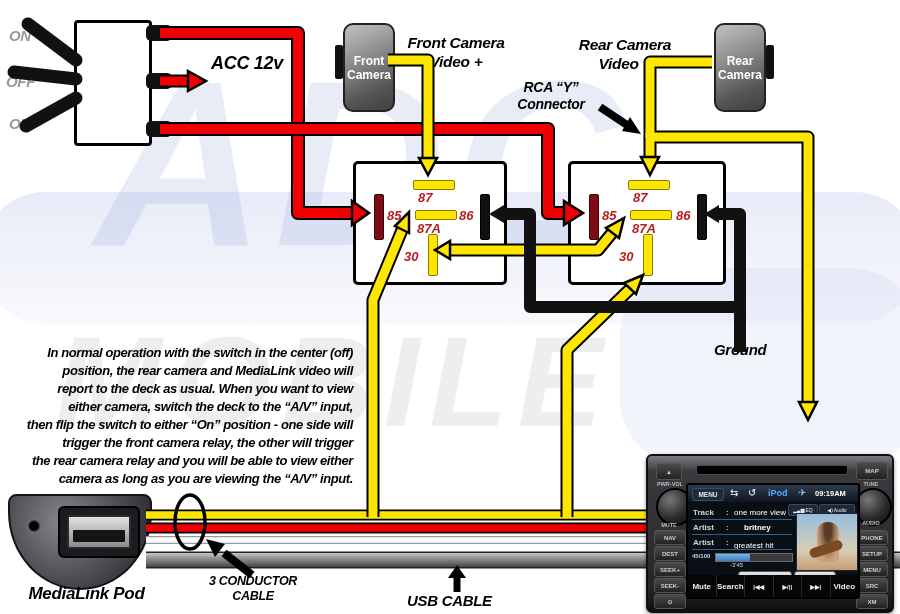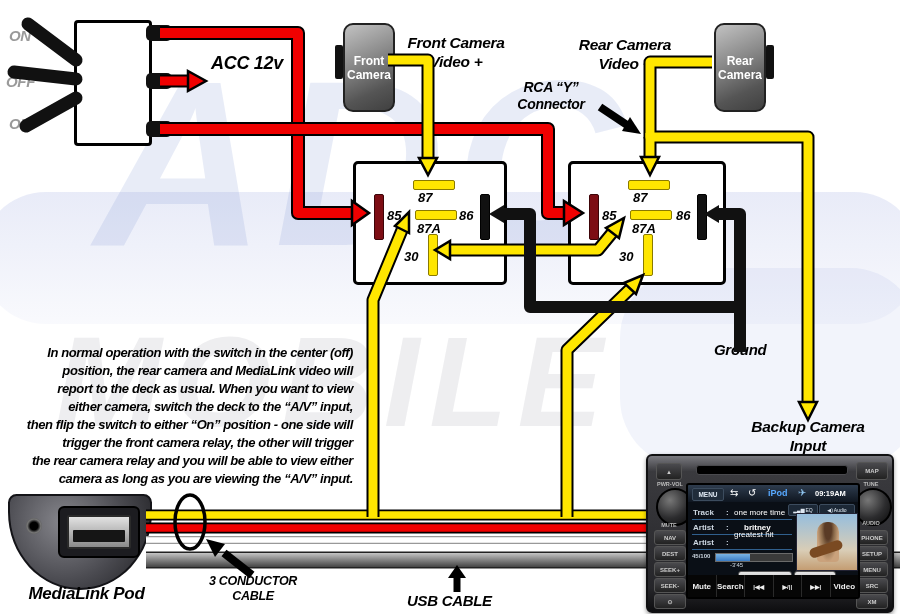--- a/index.html
+++ b/index.html
@@ -9,21 +9,21 @@
   .lbl{position:absolute;font-family:"Liberation Sans",sans-serif;font-weight:bold;font-style:italic;
        color:#000;white-space:pre-line;letter-spacing:-0.3px;text-align:right;}
   .gray{color:#9a9a9a;}
   .ctr{text-align:center;}
   
   .wm-band{position:absolute;border-radius:70px;}
   .wm-txt{position:absolute;font-weight:bold;font-style:italic;font-family:"Liberation Sans",sans-serif;
           letter-spacing:10px;white-space:nowrap;}
   
   .relay{position:absolute;width:148px;height:118px;background:#fff;border:3px solid #000;border-radius:5px;}
-  .pin-lbl{position:absolute;font-weight:bold;font-style:italic;font-size:13px;color:#000000;text-align:center;}
+  .pin-lbl{position:absolute;font-weight:bold;font-style:italic;font-size:13px;color:#b91c1c;text-align:center;}
   .bar{position:absolute;border-radius:2px;}
   .bar-y{background:#ffe600;border:1px solid #8a7a00;}
   .bar-r{background:#7d0d14;border:1px solid #3d0408;}
   .bar-k{background:#111;border:1px solid #000;}
   
   .camera{position:absolute;width:48px;height:85px;border-radius:10px;border:2px solid #222;
           background:linear-gradient(155deg,#c2c2c2,#8a8a8a 40%,#555 75%,#404040);
           color:#fff;font-weight:bold;font-size:12px;display:flex;align-items:center;justify-content:center;
           text-align:center;line-height:14px;}
   .cam-tab{position:absolute;width:8px;height:34px;background:#111;border-radius:2px;}
@@ -106,22 +106,20 @@
     <div class="pin-lbl" style="left:31px;top:44px;">85</div>
     <div class="bar bar-y" style="left:59px;top:46px;width:40px;height:8px;"></div>
     <div class="pin-lbl" style="left:61px;top:57px;">87A</div>
     <div class="pin-lbl" style="left:105px;top:44px;">86</div>
     <div class="bar bar-k" style="left:126px;top:30px;width:8px;height:44px;"></div>
     <div class="bar bar-y" style="left:72px;top:70px;width:8px;height:40px;"></div>
     <div class="pin-lbl" style="left:48px;top:85px;">30</div>
   </div>
 
   <div class="lbl" style="left:714px;top:341px;font-size:15px;">Ground</div>
-  <div class="lbl ctr" style="left:731px;top:417px;width:154px;font-size:15.5px;line-height:19px;">Backup Camera
-Input</div>
 
   <div class="lbl" style="left:8px;top:344px;width:345px;font-size:13px;line-height:18px;letter-spacing:-0.4px;">In normal operation with the switch in the center (off)
 position, the rear camera and MediaLink video will
 report to the deck as usual. When you want to view
 either camera, switch the deck to the “A/V” input,
 then flip the switch to either “On” position - one side will
 trigger the front camera relay, the other will trigger
 the rear camera relay and you will be able to view either
 camera as long as you are viewing the “A/V” input.</div>
 
@@ -292,31 +290,31 @@
         <span style="font-size:5px;margin-right:1px;">▂▄▆</span>
         <span>EQ</span>
       </div>
       <div class="scr-btn" style="left:131px;top:19px;width:34px;height:10px;font-size:5px;">
         <span style="font-size:5px;margin-right:1px;">◀)</span>
         <span>Audio</span>
       </div>
 
       <span class="abs row-lab" style="left:5px;top:23px;">Track</span>
       <span class="abs row-lab" style="left:38px;top:23px;">:</span>
-      <span class="abs row-val" style="left:46px;top:23px;">one more time</span>
+      <span class="abs row-val" style="left:46px;top:23px;">one more view</span>
       <div class="underline" style="left:4px;top:34px;width:100px;"></div>
 
       <span class="abs row-lab" style="left:5px;top:38px;">Artist</span>
       <span class="abs row-lab" style="left:38px;top:38px;">:</span>
       <span class="abs row-val" style="left:56px;top:38px;font-weight:bold;">britney</span>
       <div class="underline" style="left:4px;top:49px;width:100px;"></div>
 
       <span class="abs row-lab" style="left:5px;top:53px;">Artist</span>
       <span class="abs row-lab" style="left:38px;top:53px;">:</span>
-      <span class="abs row-val" style="left:46px;top:45px;">greatest hit</span>
+      <span class="abs row-val" style="left:46px;top:56px;">greatest hit</span>
       <div class="underline" style="left:4px;top:64px;width:100px;"></div>
 
       <span class="abs" style="left:4px;top:68px;color:#ccd6e0;font-size:6px;font-weight:bold;">45/100</span>
       <div class="abs" style="left:27px;top:68px;width:76px;height:7px;background:#3a3a3a;border:1px solid #6a6a6a;">
         <div style="width:45%;height:100%;background:linear-gradient(#7ab4e4,#3a7cc4);"></div>
       </div>
       <span class="abs" style="left:42px;top:77px;color:#ccd6e0;font-size:6px;">-3'45</span>
 
       <div class="abs" style="left:50px;top:86px;width:52px;height:15px;background:linear-gradient(#e8e8e8,#9a9a9a);border:1px solid #555;border-radius:3px;color:#1a1a1a;font-size:8px;font-weight:bold;display:flex;align-items:center;justify-content:center;">Shuffle</div>
       <div class="abs" style="left:106px;top:86px;width:40px;height:15px;background:linear-gradient(#e8e8e8,#9a9a9a);border:1px solid #555;border-radius:3px;color:#1a1a1a;font-size:8px;font-weight:bold;display:flex;align-items:center;justify-content:center;">RPT</div>

